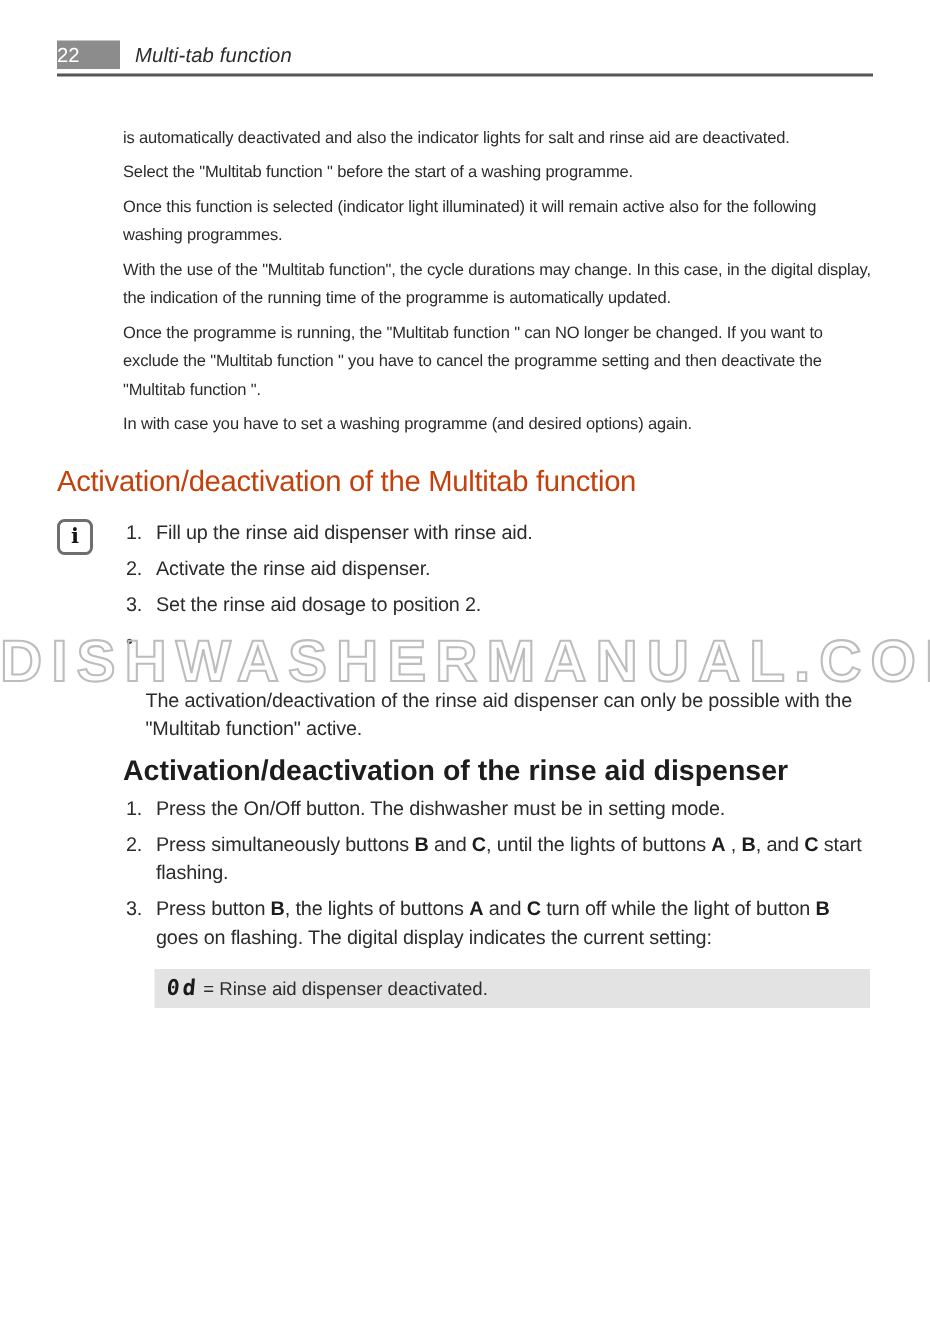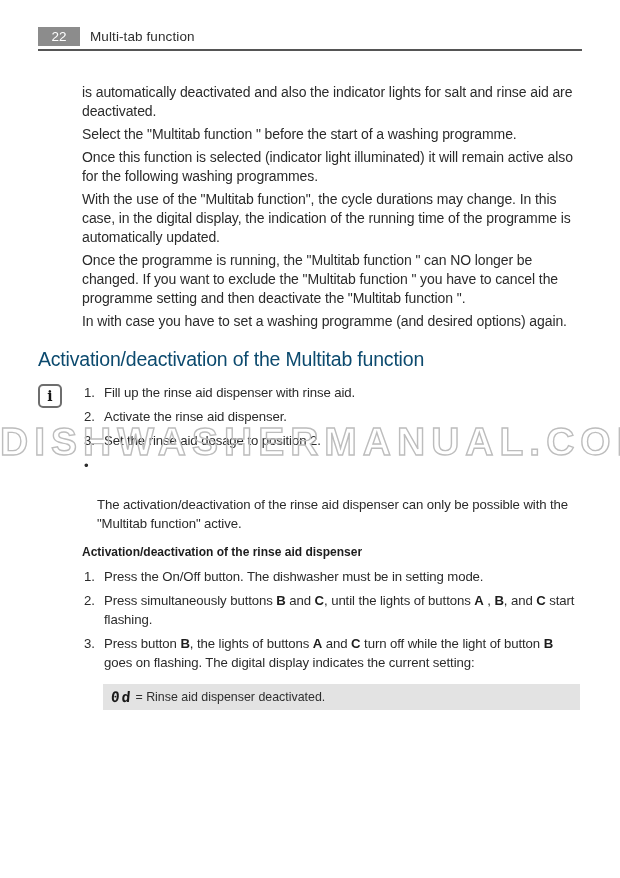--- a/index.html
+++ b/index.html
@@ -10,31 +10,31 @@
     -webkit-font-smoothing:antialiased;
   }
   .page {
     position:relative; width:620px; height:878px;
     padding:27px 38px 0 38px; box-sizing:border-box;
   }
   
   .header-row { display:flex; align-items:center; }
   .page-num {
     width:42px; height:19px; background:var(--header-badge,#8c8c8c);
-    color:#ffffff; font-size:13.5px; line-height:19px; text-align:center;
+    color:#ffffff; font-size:13.5px; line-height:19px; text-align:left;
   }
-  .header-title { margin-left:10px; font-size:13.5px; color:#2e2e2e; letter-spacing:0.1px; }
+  .header-title { margin-left:10px; font-size:13.5px; color:#2e2e2e; letter-spacing:0.1px;font-style:italic; }
   .header-rule { height:0; border-bottom:2px solid var(--rule,#555555); margin-top:3px; }
 
   
-  .para { margin:4px 0 0 44px; width:501px; font-size:14px; line-height:19px; letter-spacing:-0.1px; }
+  .para { margin:4px 0 0 44px; width:501px; font-size:11px; line-height:19px; letter-spacing:-0.1px; }
   .para.first { margin-top:32px; }
 
   h1.section-heading {
-    font-size:19.5px; font-weight:400; color:#0c4a6e;
+    font-size:19.5px; font-weight:400; color:#c2410c;
     margin:17px 0 12px 0; letter-spacing:-0.2px;
   }
   .para.after-heading { margin-top:0; }
   .para.mt14 { margin-top:9px; }
 
   
   .watermark {
     position:absolute; left:0; top:420px; width:620px;
     text-align:center; white-space:nowrap;
     font-size:39px; font-weight:bold; letter-spacing:6px;
@@ -55,21 +55,21 @@
 
   .step { display:flex; margin:5px 0 0 44px; width:501px; font-size:13.2px; line-height:19px; letter-spacing:-0.1px; }
   .step-num { flex:0 0 22px; padding-left:2px; box-sizing:border-box; }
   .step-text { flex:1; }
   .bullet-row { display:flex; margin:6px 0 0 44px; width:501px; font-size:13.2px; line-height:19px; letter-spacing:-0.1px; }
   .bullet-marker { flex:0 0 15px; padding-left:2px; box-sizing:border-box; }
   .bullet-text { flex:1;margin-top:39px; }
 
   .subsection-heading {
     margin:10px 0 1px 44px; width:501px;
-    font-size:12px; line-height:19px; font-weight:bold; color:#1d1d1d;
+    font-size:19px; line-height:19px; font-weight:bold; color:#1d1d1d;
   }
   .bold { font-weight:bold; color:#1d1d1d; }
 
   
   .display-box {
     margin:12px 0 0 65px; width:477px; height:26px;
     background:var(--display-box-bg,#e3e3e3);
     display:flex; align-items:center; padding-left:8px; box-sizing:border-box;
     font-size:12.4px; color:#2e2e2e;
   }

